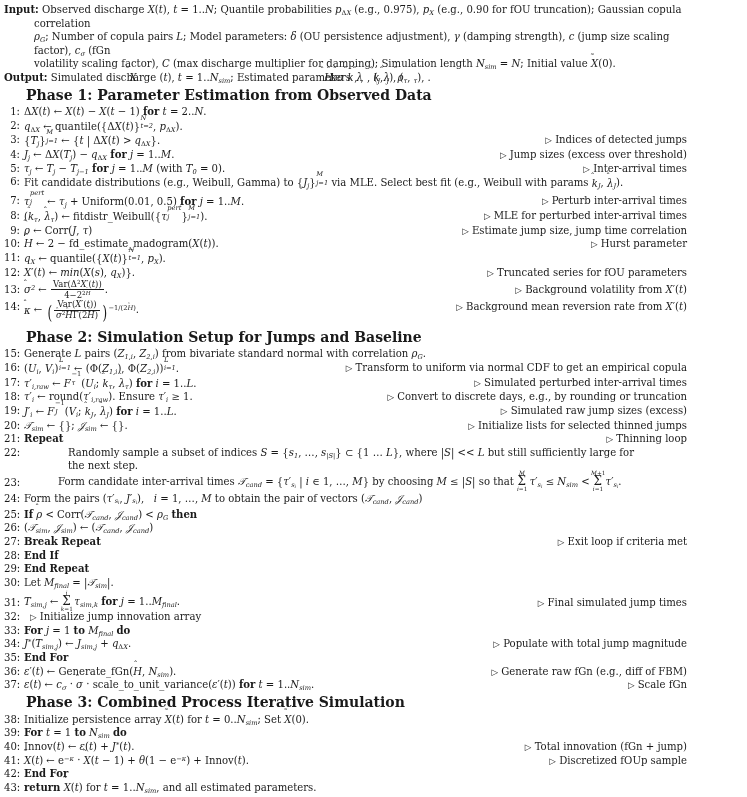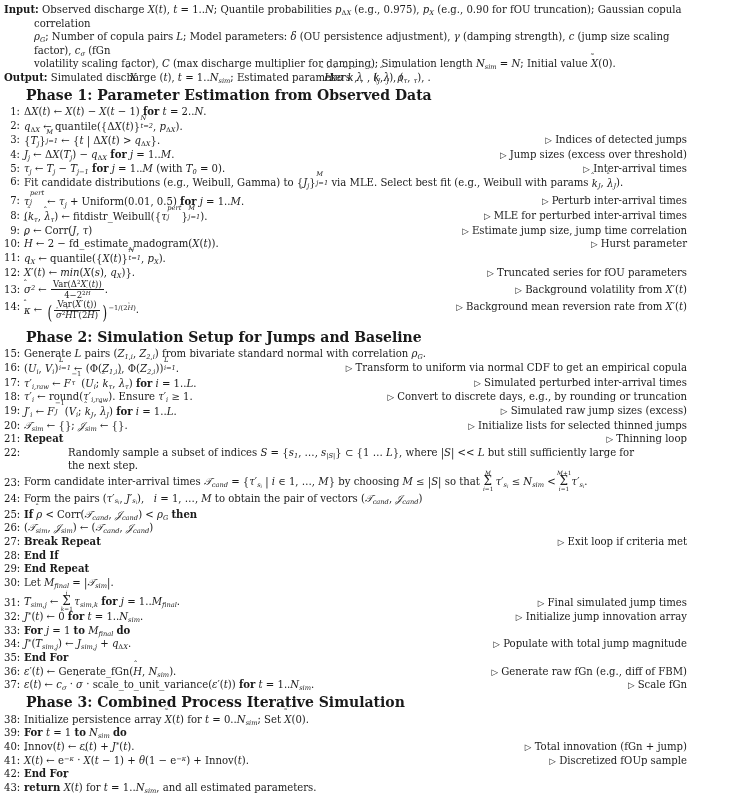--- a/index.html
+++ b/index.html
@@ -307,21 +307,21 @@
       <span class="step-body"><b>Repeat</b></span>
       <span class="step-comment"><span class="tri">▷</span> <span>Thinning loop</span></span>
     </div>
 
     <div class="step" style="min-height:16px;gap:44px;">
       <span class="step-num">22:</span>
       <span class="step-body"><span>Randomly sample a subset of indices </span><i>S</i> = {<i>s</i><sub>1</sub>, …, <i>s</i><sub>|S|</sub>} ⊂ {1 … <i>L</i>}<span>, where </span>|<i>S</i>| &lt;&lt; <i>L</i><span> but still sufficiently large for the next step.</span></span>
       <span class="step-comment"></span>
     </div>
 
-    <div class="step" style="min-height:19px;align-items:center;">
+    <div class="step" style="min-height:19px;align-items:center;gap:34px;">
       <span class="step-num">23:</span>
       <span class="step-body"><span>Form candidate inter-arrival times </span><i>𝒯</i><sub>cand</sub> = {<i>τ</i>′<sub>s<sub>i</sub></sub> | <i>i</i> ∈ 1, …, <i>M</i>}<span> by choosing </span><i>M</i> ≤ |<i>S</i>|<span> so that </span><span class="bigsum"><span class="lim-top"><i>M</i></span><span class="sg">Σ</span><span class="lim-bot"><i>i</i>=1</span></span> <i>τ</i>′<sub>s<sub>i</sub></sub> ≤ <i>N</i><sub>sim</sub> &lt; <span class="bigsum"><span class="lim-top"><i>M</i>+1</span><span class="sg">Σ</span><span class="lim-bot"><i>i</i>=1</span></span> <i>τ</i>′<sub>s<sub>i</sub></sub>.</span>
       <span class="step-comment"></span>
     </div>
 
     <div class="step" style="min-height:16px;">
       <span class="step-num">24:</span>
       <span class="step-body"><span>Form the pairs </span>(<i>τ</i>′<sub>s<sub>i</sub></sub>, <i>J</i>′<sub>s<sub>i</sub></sub>),&nbsp;&nbsp;&nbsp;<i>i</i> = 1, …, <i>M</i><span> to obtain the pair of vectors </span>(<i>𝒯</i><sub>cand</sub>, <i>𝒥</i><sub>cand</sub>)</span>
       <span class="step-comment"></span>
     </div>
@@ -363,21 +363,20 @@
     </div>
 
     <div class="step" style="margin-top:5px;min-height:16px;align-items:center;">
       <span class="step-num">31:</span>
       <span class="step-body"><i>T</i><sub>sim,j</sub> ← <span class="bigsum"><span class="lim-top"><i>j</i></span><span class="sg">Σ</span><span class="lim-bot"><i>k</i>=1</span></span> <i>τ</i><sub>sim,k</sub> <b>for</b> <i>j</i> = 1..<i>M</i><sub>final</sub>.</span>
       <span class="step-comment"><span class="tri">▷</span> <span>Final simulated jump times</span></span>
     </div>
 
     <div class="step">
       <span class="step-num">32:</span>
-      <span class="step-body"><i>J</i><sup>*</sup>(<i>t</i>) ← 0 <b>for</b> <i>t</i> = 1..<i>N</i><sub>sim</sub>.</span>
       <span class="step-comment"><span class="tri">▷</span> <span>Initialize jump innovation array</span></span>
     </div>
 
     <div class="step">
       <span class="step-num">33:</span>
       <span class="step-body"><b>For</b> <i>j</i> = 1 <b>to</b> <i>M</i><sub>final</sub> <b>do</b></span>
       <span class="step-comment"></span>
     </div>
 
     <div class="step">

